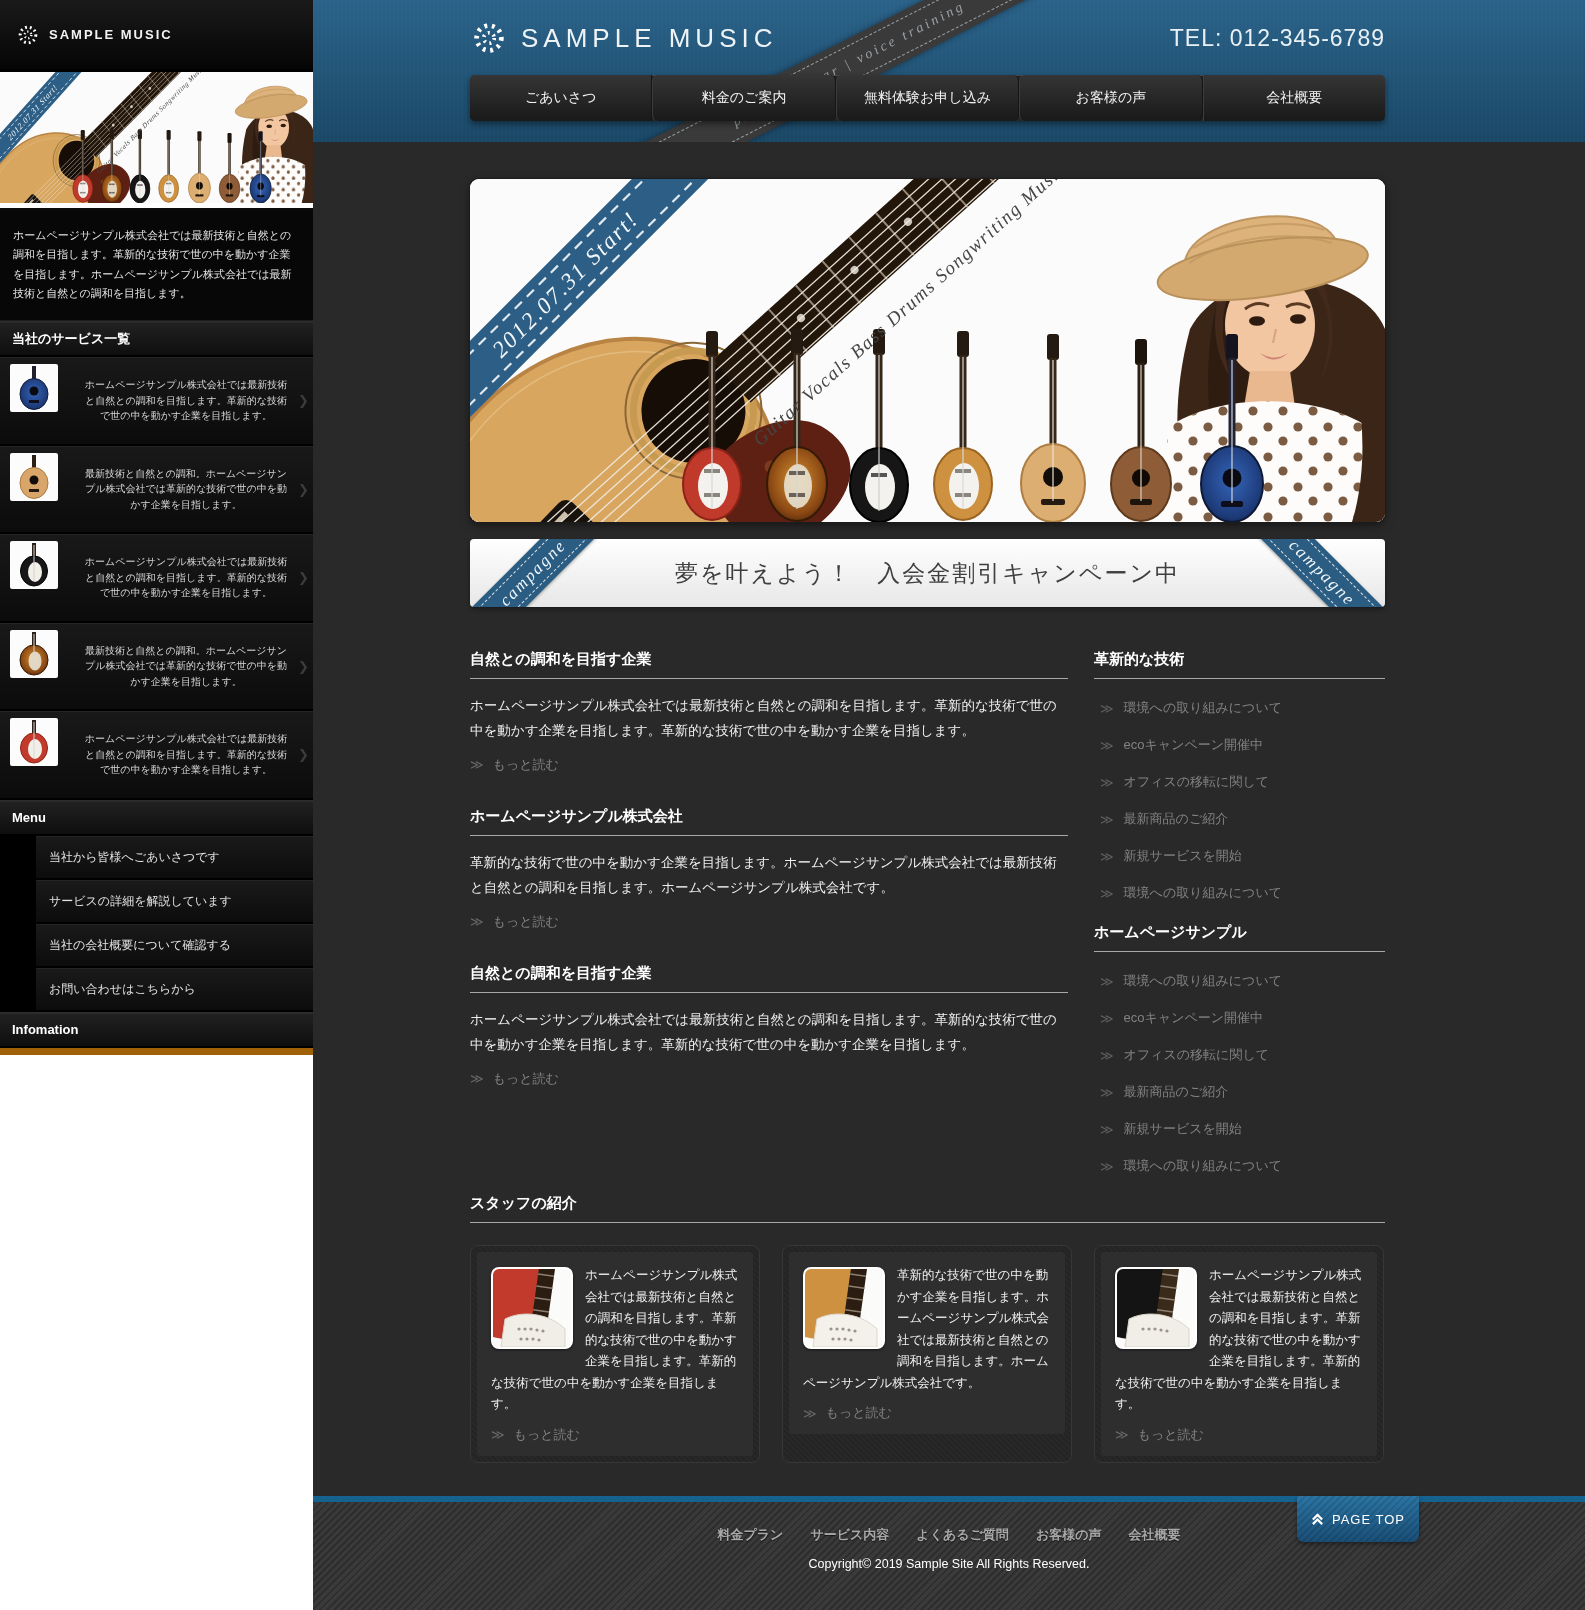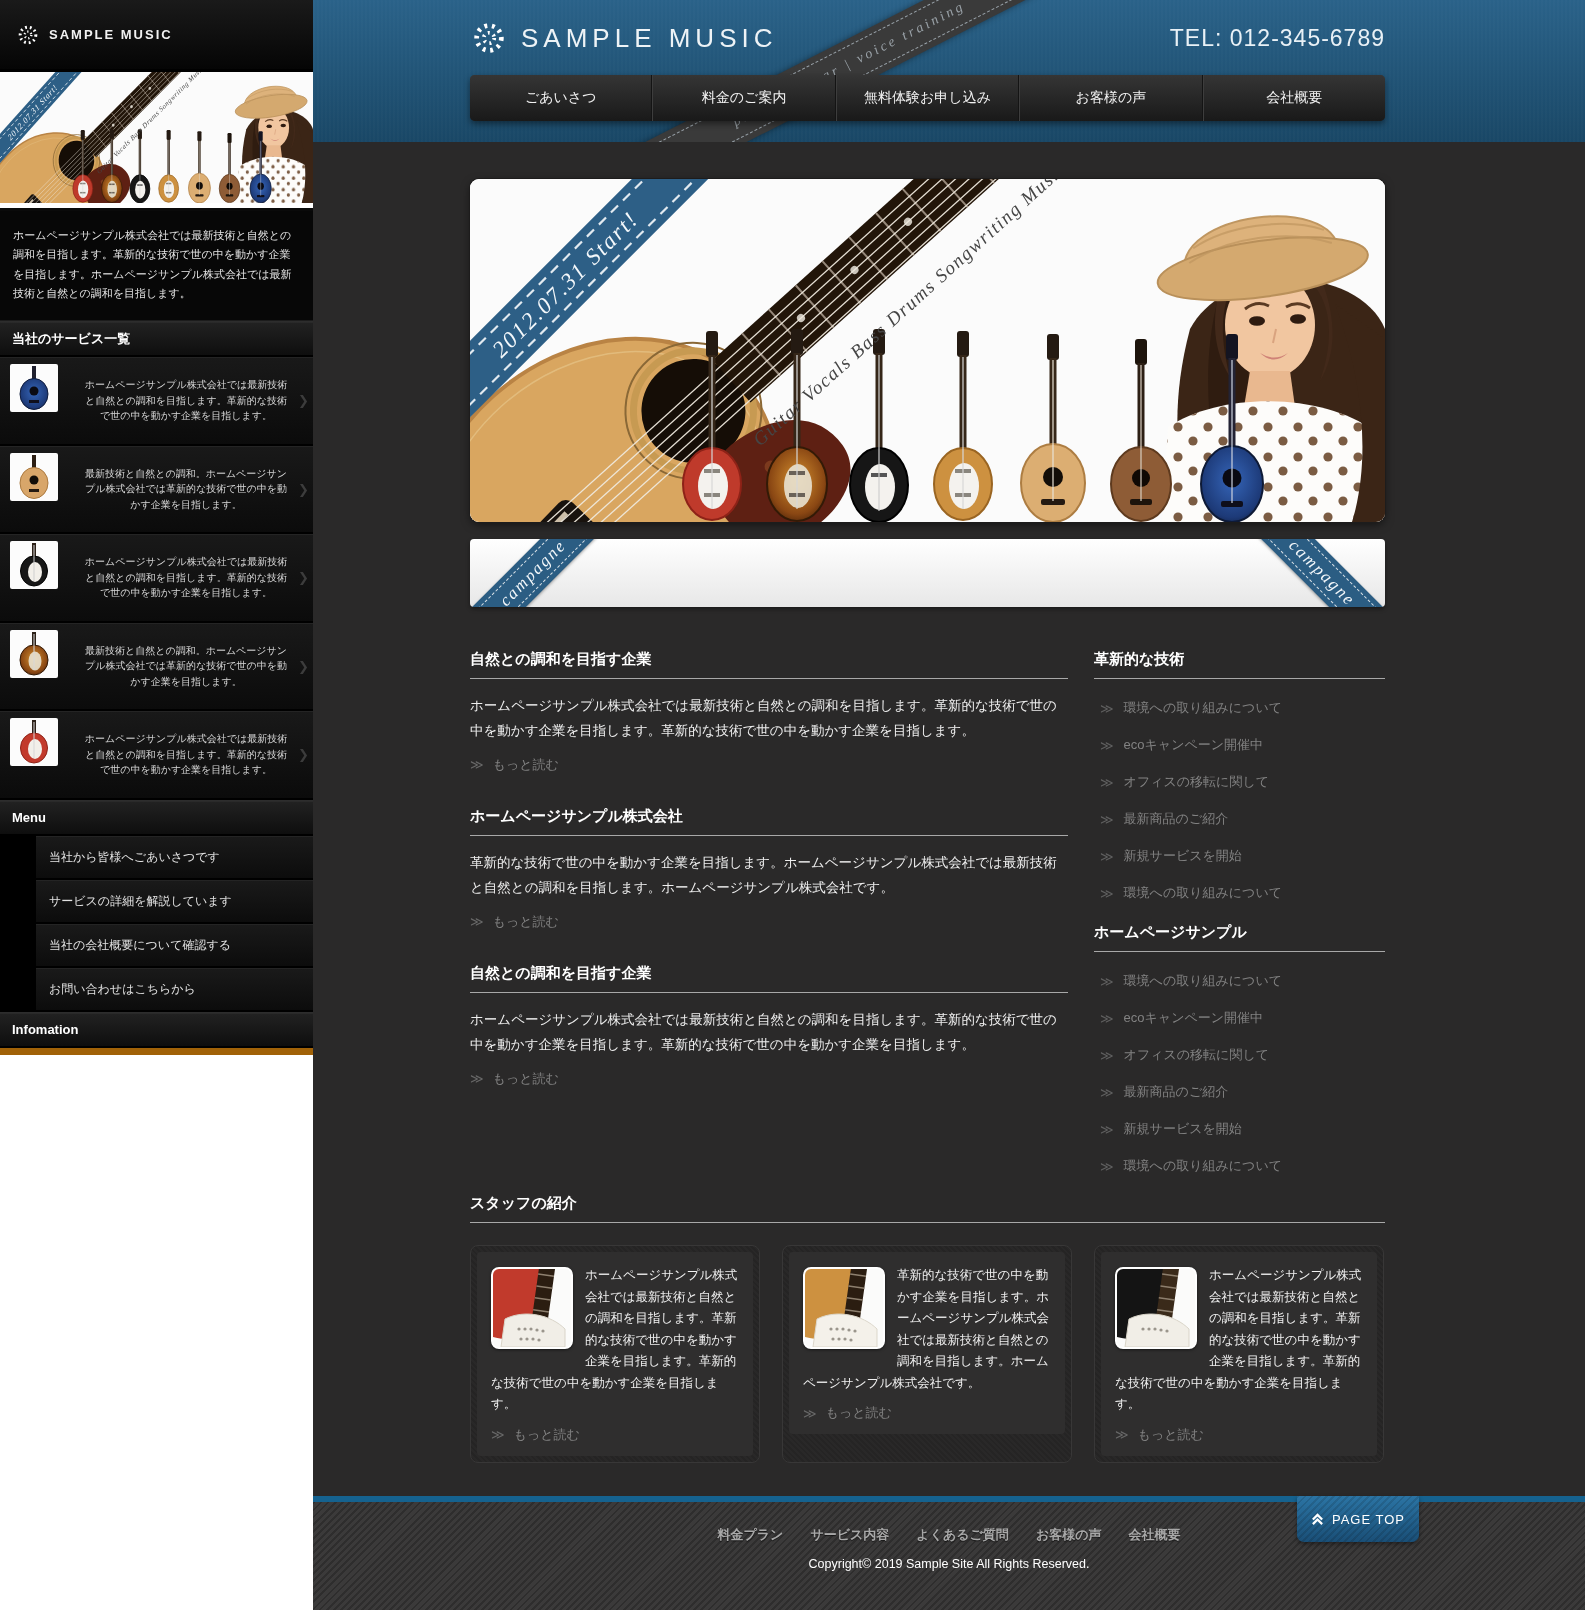--- a/index.html
+++ b/index.html
@@ -34,21 +34,21 @@
   .bluehead:after{content:"";position:absolute;inset:0;background:repeating-linear-gradient(90deg,rgba(255,255,255,.015) 0 2px,transparent 2px 4px);pointer-events:none;}
   .hribbon{position:absolute;left:276px;top:41px;width:520px;height:46px;background:#3a3a3a;transform:rotate(-27deg);box-shadow:0 0 6px rgba(0,0,0,.4);z-index:1;display:flex;align-items:center;justify-content:center;}
   .hribbon .dash{position:absolute;left:0;right:0;height:0;border-top:1px dashed #98a1a8;}
   .hribbon .d1{top:6px;} .hribbon .d2{bottom:6px;}
   .hribbon-text{color:#9aa2a8;font-family:"Liberation Serif","DejaVu Serif",serif;font-style:italic;font-size:14px;letter-spacing:3px;white-space:nowrap;}
   .brandrow{position:relative;z-index:2;display:flex;align-items:center;height:64px;padding:6px 200px 0 157px;}
   .brandrow .rosette{width:38px;height:38px;margin-right:13px;}
   .brand-name{color:#eef3f6;font-size:26px;font-weight:300;letter-spacing:5px;}
   .tel{margin-left:auto;color:#e9f1f6;font-size:23px;font-weight:300;letter-spacing:1px;}
   .navbar{position:absolute;z-index:3;left:157px;top:75px;width:915px;height:46px;display:flex;background:#232323;border-radius:5px;box-shadow:0 3px 6px rgba(0,0,0,.45),inset 0 1px 0 #484848;}
-  .nav-btn{flex:1;display:flex;align-items:center;justify-content:center;color:#f2f2f2;font-size:14px;background:linear-gradient(#353535,#191919);cursor:pointer;border-left:1px solid #3d3d3d;border-right:1px solid #141414;}
+  .nav-btn{flex:1;display:flex;align-items:center;justify-content:center;color:#f2f2f2;font-size:14px;background:linear-gradient(#353535,#191919);cursor:pointer;border-left:1px solid #3d3d3d;border-right:1px solid #141414;border-radius:6px;}
   .nav-btn:first-child{border-left:none;border-radius:5px 0 0 5px;}
   .nav-btn:last-child{border-right:none;border-radius:0 5px 5px 0;}
 
   .content{position:relative;width:915px;margin:0 auto 0 157px;padding-top:37px;}
   .hero{width:915px;height:343px;border-radius:9px;overflow:hidden;box-shadow:0 0 0 1px #1d1c1c,0 3px 8px rgba(0,0,0,.5);background:#fbfbfb;}
   .hero svg{display:block;}
 
   .campaign{position:relative;margin-top:17px;height:68px;background:linear-gradient(#ffffff,#e7e7e7);border-radius:4px;overflow:hidden;display:flex;align-items:center;justify-content:center;box-shadow:0 2px 4px rgba(0,0,0,.4);}
   .c-text{color:#3f3f3f;font-size:23px;letter-spacing:2px;z-index:2;}
   .c-ribbon{position:absolute;width:250px;height:38px;background:#2b5d83;display:flex;align-items:center;justify-content:center;z-index:1;box-shadow:0 1px 3px rgba(0,0,0,.35);}
@@ -479,20 +479,21 @@
             <use href="#heroart"></use>
           </svg>
       </div>
 
       <div class="campaign">
         <div class="c-ribbon c-left">
           <i class="dash d1"></i>
             <i class="dash d2"></i>
           <span>campagne</span>
         </div>
+        <div class="c-text">夢を叶えよう！　入会金割引キャンペーン中</div>
         <div class="c-ribbon c-right">
           <i class="dash d1"></i>
             <i class="dash d2"></i>
           <span>campagne</span>
         </div>
       </div>
 
       <div class="cols">
         <div class="col-l">
           <div class="article">

